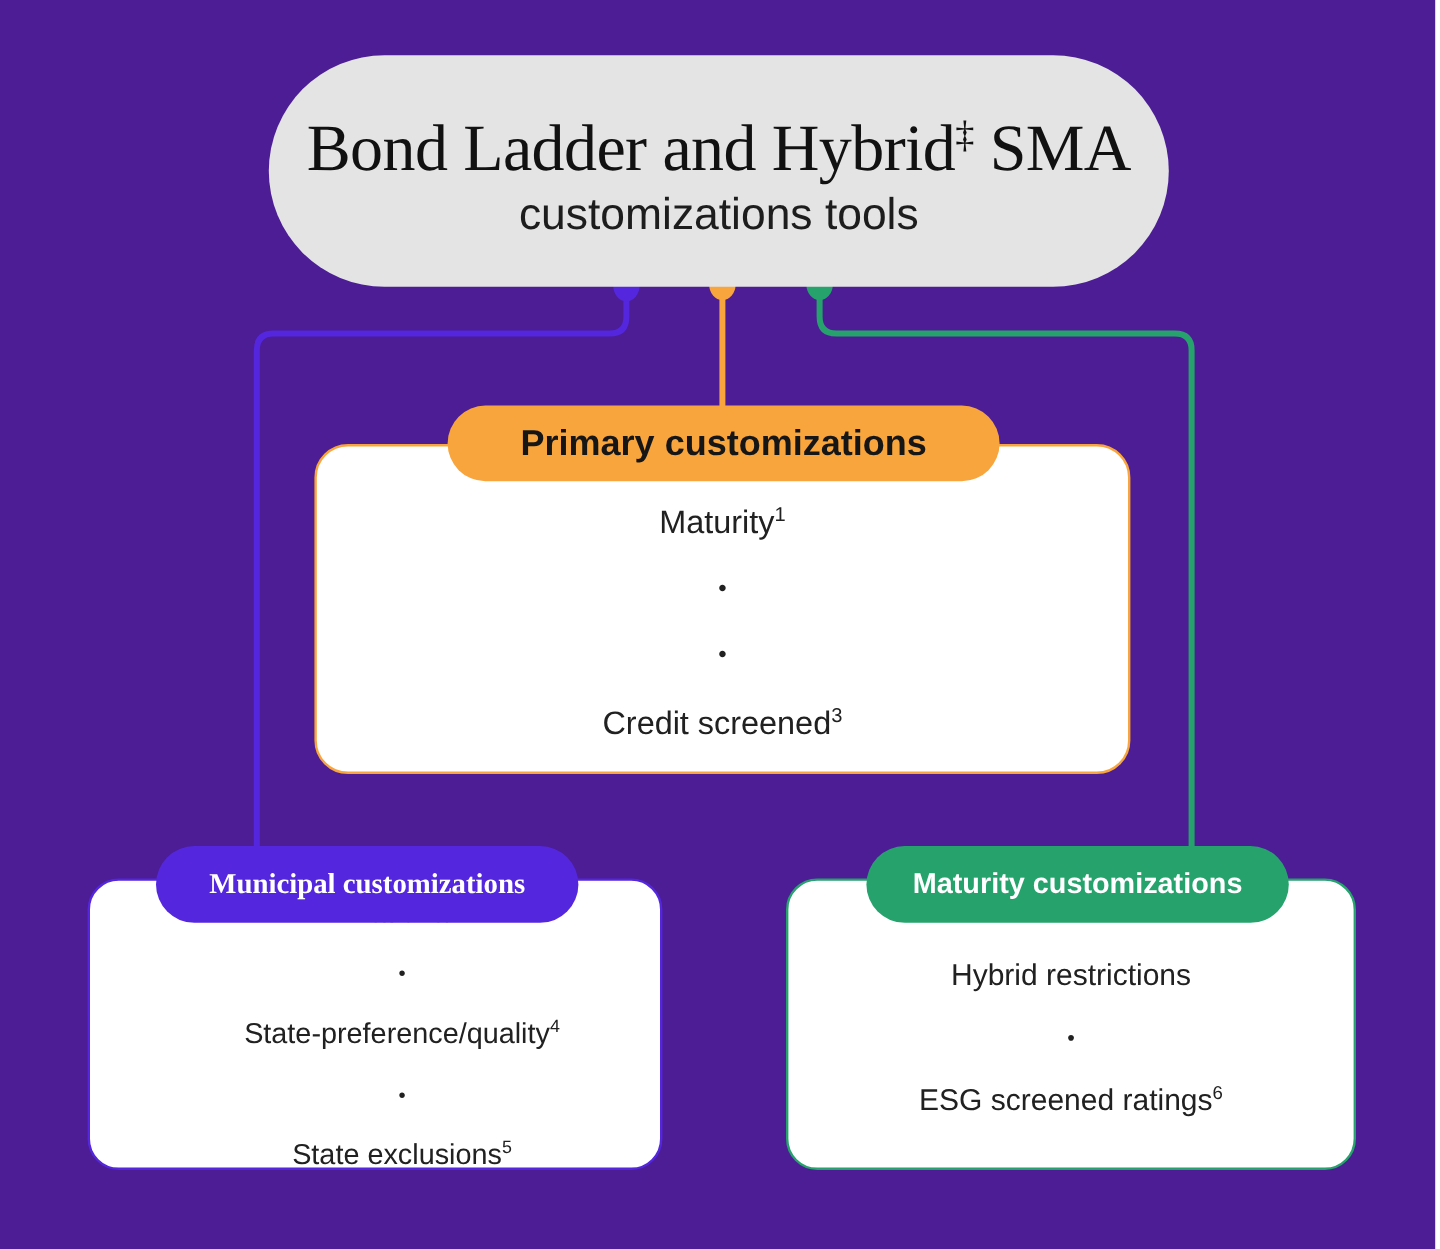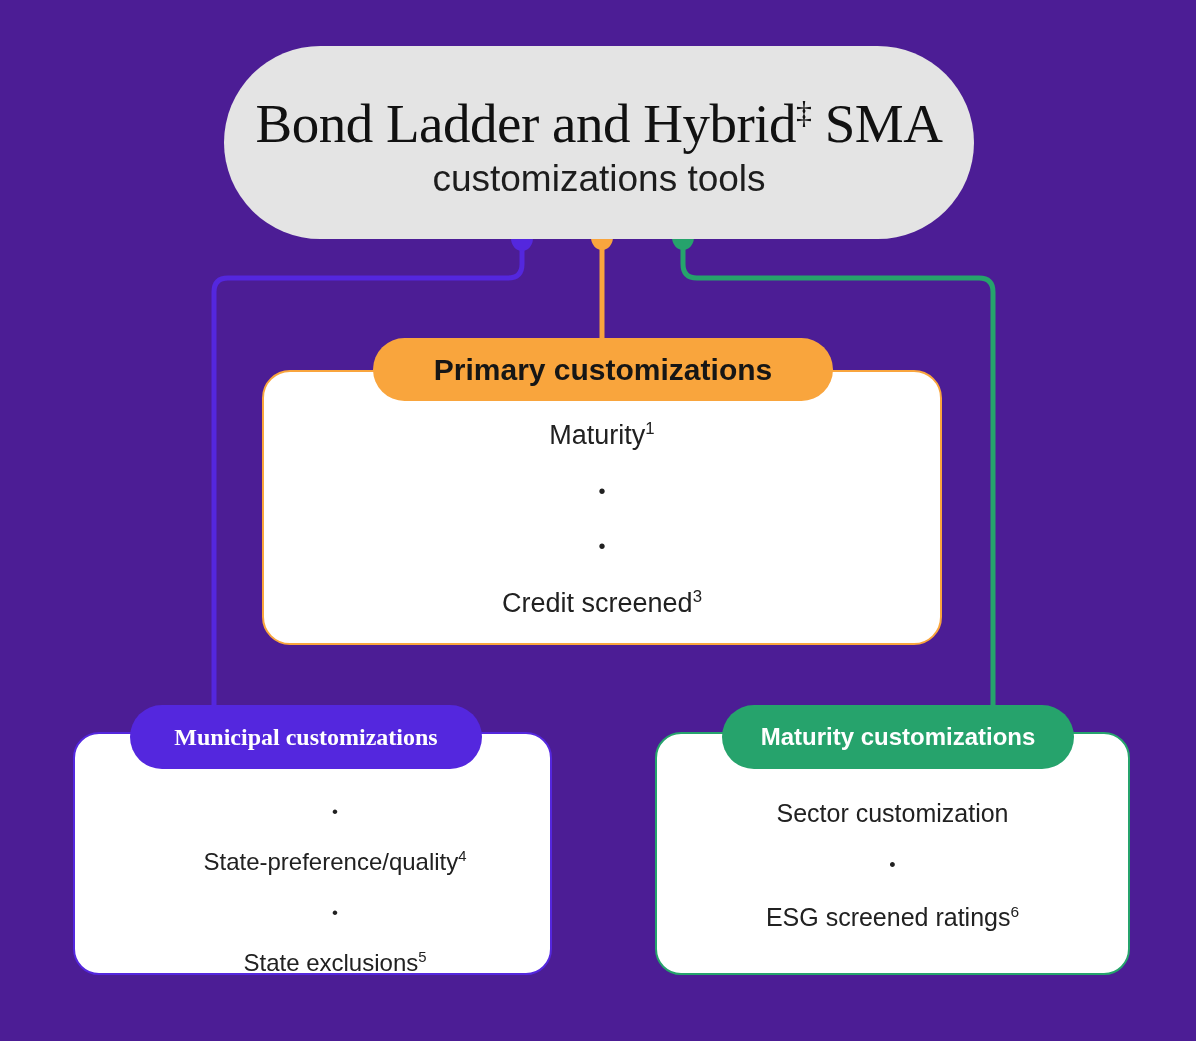--- a/index.html
+++ b/index.html
@@ -180,19 +180,19 @@
   <section class="box box-municipal">
     <div class="item"><span>National</span><sup></sup></div>
     <div class="sep">•</div>
     <div class="item"><span>State-preference/quality</span><sup>4</sup></div>
     <div class="sep">•</div>
     <div class="item"><span>State exclusions</span><sup>5</sup></div>
   </section>
   <div class="pill pill-municipal">Municipal customizations</div>
 
   <section class="box box-corporate">
-    <div class="item"><span>Sector customization</span><sup></sup></div>
+    <div class="item"><span>Hybrid restrictions</span><sup></sup></div>
     <div class="sep">•</div>
     <div class="item"><span>ESG screened ratings</span><sup>6</sup></div>
   </section>
   <div class="pill pill-corporate">Maturity customizations</div>
 
 </div>
 
 </body></html>

